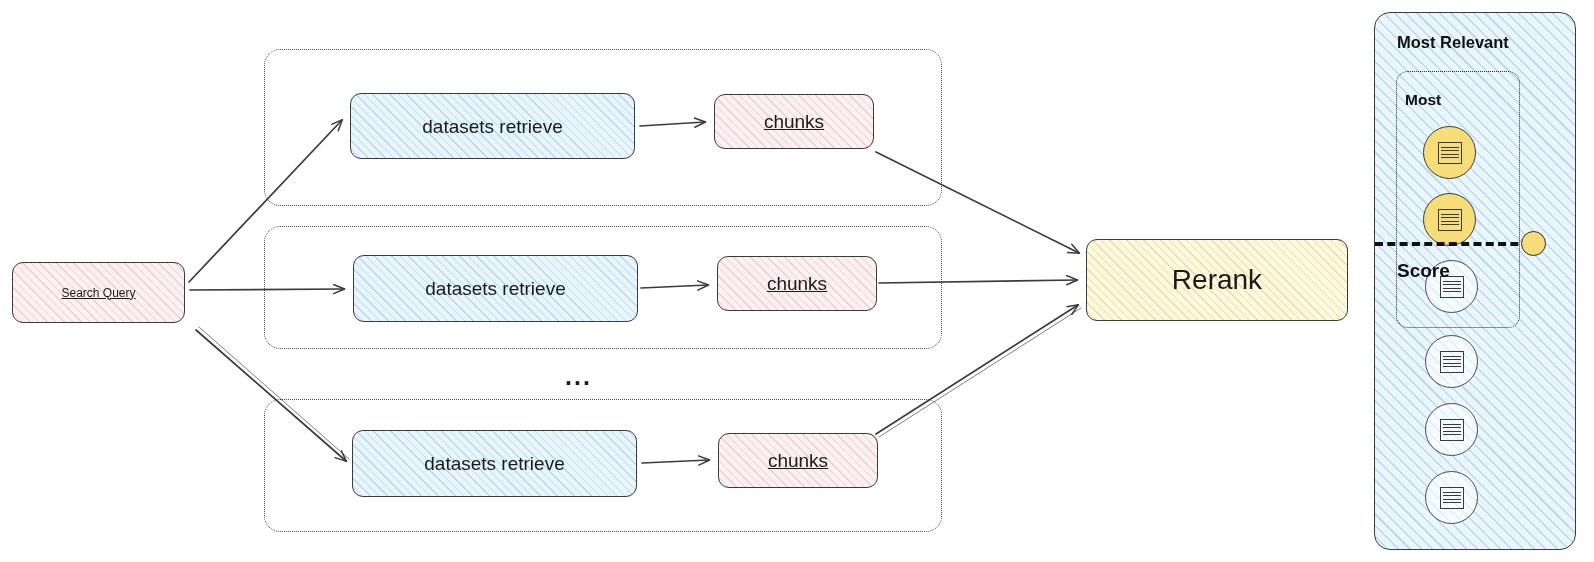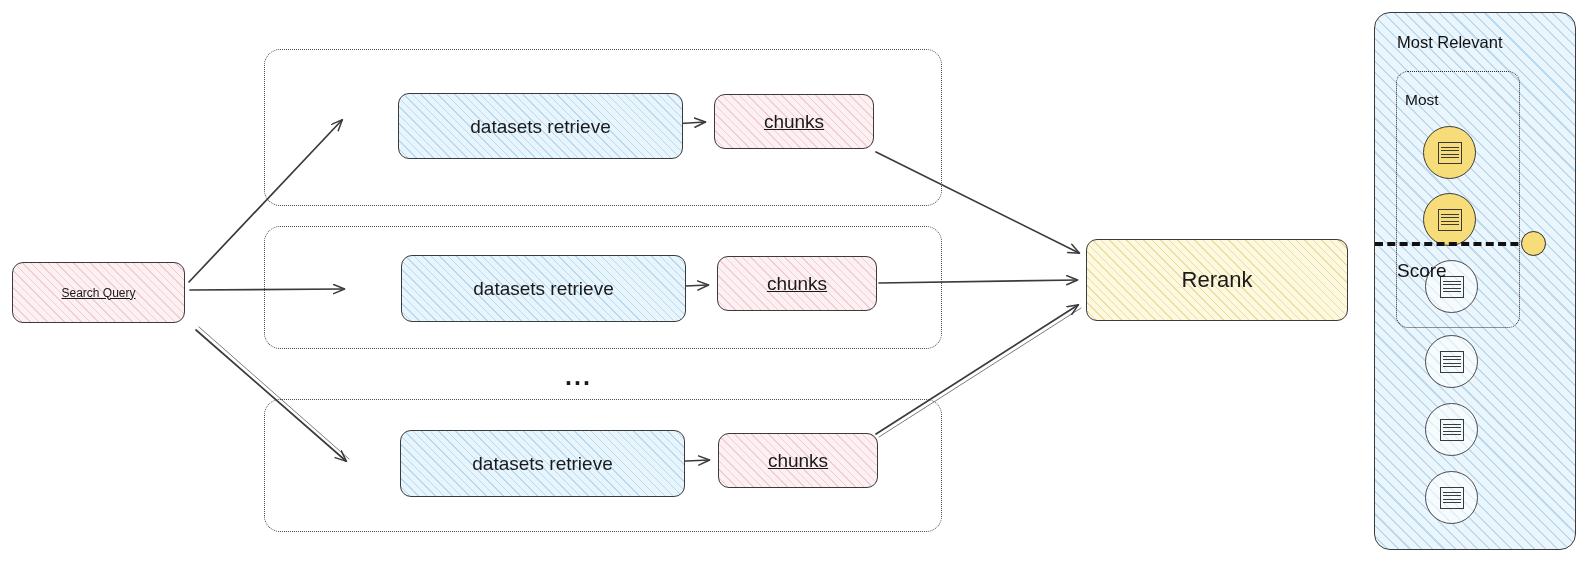--- a/index.html
+++ b/index.html
@@ -17,42 +17,41 @@
   .hatch-pink{
     background-color:#fdf0f2;
     background-image:repeating-linear-gradient(45deg,
        rgba(214,130,145,.32) 0 1px, rgba(214,130,145,0) 1px 6px);
     text-decoration:underline;
   }
   .hatch-blue{
     background-color:#e8f5fc;
     background-image:repeating-linear-gradient(45deg,
        rgba(90,165,215,.34) 0 1px, rgba(90,165,215,0) 1px 6px);
-    margin-left:48px;
   }
   .hatch-yellow{
     background-color:#fdf8e0;
     background-image:repeating-linear-gradient(45deg,
        rgba(216,182,64,.42) 0 1px, rgba(216,182,64,0) 1px 6px);
   }
   .hatch-panel{
     background-color:#eaf5fc;
     background-image:repeating-linear-gradient(45deg,
        rgba(120,180,222,.40) 0 1.5px, rgba(120,180,222,0) 1.5px 8px);
   }
 
   .group-box{position:absolute;box-sizing:border-box;
              border:1.6px dotted #4a4a4a;border-radius:16px;background:transparent;}
 
   .dots{position:absolute;font-size:25px;font-weight:700;letter-spacing:2px;
         color:#1a1a1a;line-height:1;}
 
   
   #panel{position:absolute;box-sizing:border-box;border:1.7px solid #3b3b3b;border-radius:16px;}
-  .panel-label{position:absolute;font-size:16.5px;color:#111;white-space:nowrap;z-index:6;}
+  .panel-label{position:absolute;font-size:16.5px;color:#111;white-space:nowrap;z-index:6;font-weight:bold;}
   #topk-box{position:absolute;box-sizing:border-box;border:1.8px dotted #2e2e2e;border-radius:12px;}
 
   .doc{position:absolute;box-sizing:border-box;border-radius:50%;
        border:1.5px solid #4a4a4a;display:flex;align-items:center;justify-content:center;}
   .doc.gold{background:#f7dd7a;border-color:#3a3a3a;}
   .doc.plain{background:rgba(255,255,255,.55);}
   .doc .sheet{width:24px;height:22px;box-sizing:border-box;border:1.4px solid #3a3a3a;
        background:transparent;display:flex;flex-direction:column;justify-content:space-evenly;
        padding:2.5px 2px;}
   .doc .sheet i{display:block;height:0;border-top:1.2px solid #3a3a3a;}
@@ -122,21 +121,21 @@
   <div class="dots" style="left:565px;top:364px;">...</div>
 
   <div class="node hatch-blue" style="left:352px;top:430px;width:285px;height:67px;">
     <span style="font-size:19px;">datasets retrieve</span>
   </div>
   <div class="node hatch-pink" style="left:718px;top:433px;width:160px;height:55px;">
     <span style="font-size:19px;">chunks</span>
   </div>
 
   <div class="node hatch-yellow" style="left:1086px;top:239px;width:262px;height:82px;">
-    <span style="font-size:22px;">Rerank</span>
+    <span style="font-size:28px;">Rerank</span>
   </div>
 
   <div id="panel" class="hatch-panel" style="left:1374px;top:12px;width:202px;height:538px;">
 
     <div class="panel-label" style="left:22px;top:20px;font-size:16.5px;">Most Relevant</div>
 
     <div id="topk-box" style="left:21px;top:58px;width:124px;height:257px;"></div>
 
     <div class="panel-label" style="left:30px;top:78px;font-size:15.5px;">Most</div>
 

